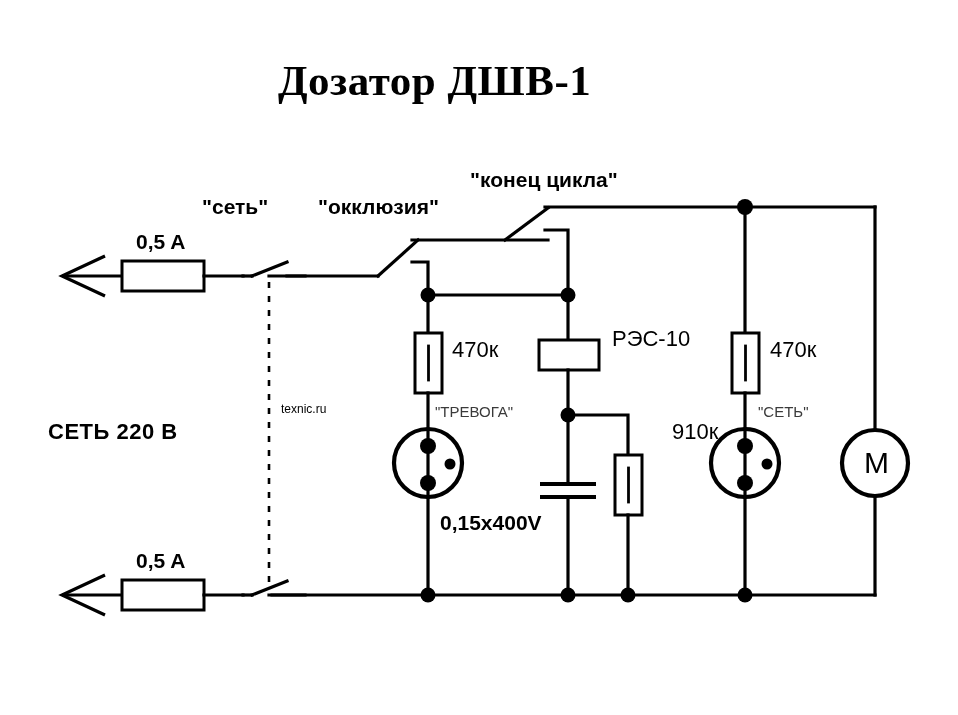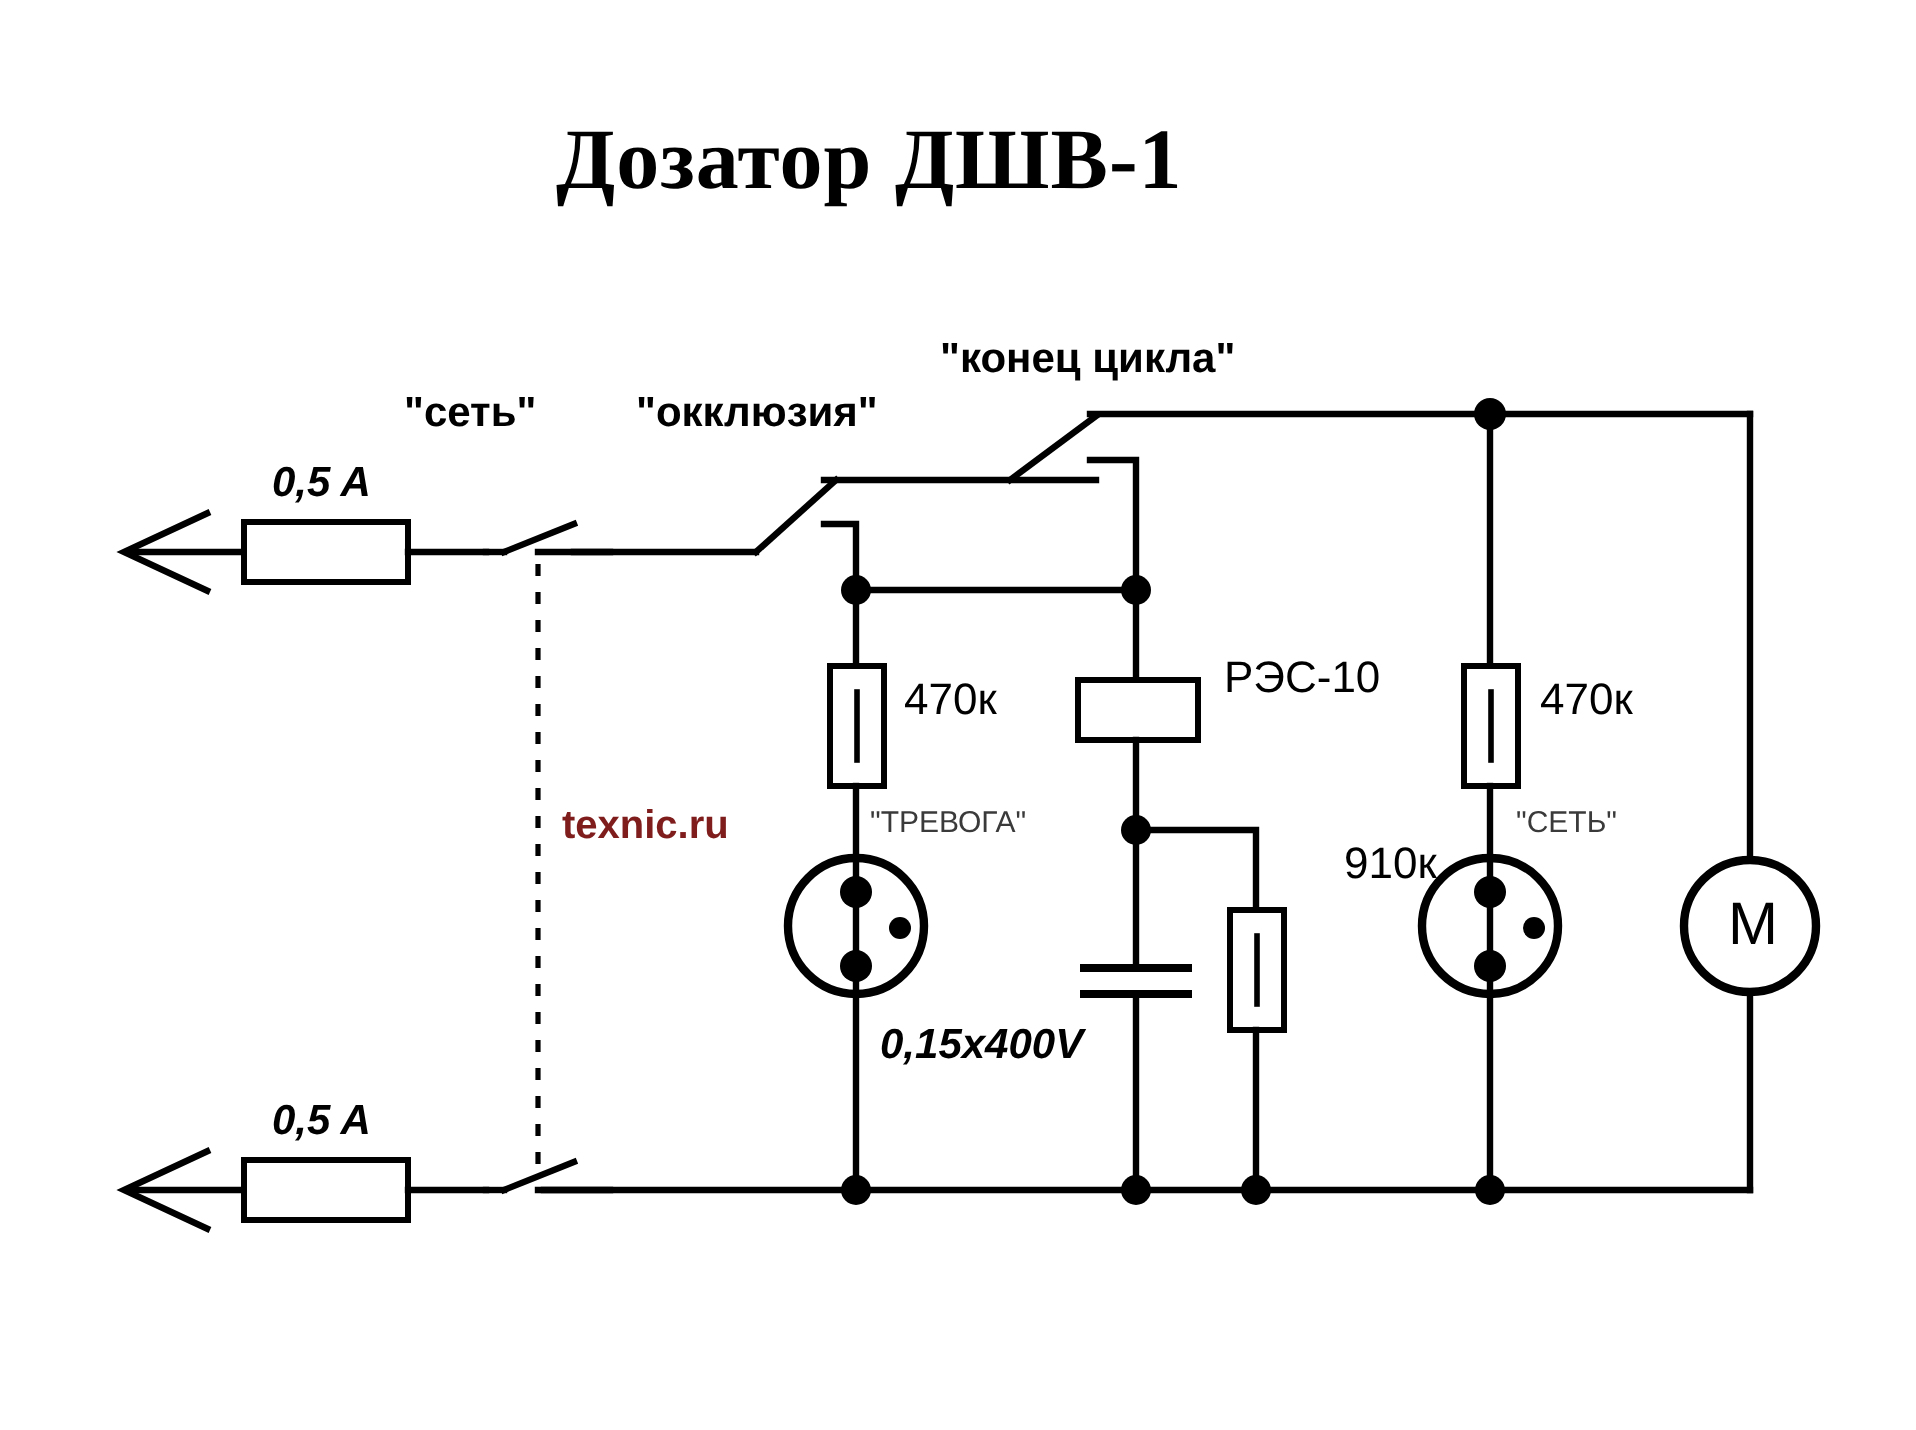--- a/index.html
+++ b/index.html
@@ -90,21 +90,20 @@
     font-size: 21px;
     font-weight: 700;
   }
   .val {
     font-size: 22px;
     font-weight: 400;
   }
   .val-ital {
     font-size: 21px;
     font-weight: 700;
-    font-style: italic;
   }
   .mains {
     font-size: 22px;
     font-weight: 700;
     letter-spacing: 0.5px;
   }
   .lamp-tag {
     font-size: 15px;
     font-weight: 400;
     color: #3a3a3a;
@@ -112,23 +111,23 @@
   .motor-glyph {
     font-size: 30px;
     font-weight: 400;
   }
   .caption {
     font-size: 27px;
     font-weight: 400;
     letter-spacing: 0.3px;
   }
   .watermark {
-    font-size: 20px;
-    font-weight: 700;
-    color: #7f1d1d;
+    font-size: 12px;
+    font-weight: 400;
+    color: #000000;
   }
 </style>
 </head>
 <body>
 
 <div id="sheet">
 
   <svg class="schematic" viewBox="0 0 958 715">
 
     <g>
@@ -272,17 +271,18 @@
   <div class="lbl val" style="left:612px; top:326px;">РЭС-10</div>
 
   <div class="lbl val-ital" style="left:440px; top:511px;">0,15х400V</div>
 
   <div class="lbl lamp-tag" style="left:435px; top:403px;">"ТРЕВОГА"</div>
 
   <div class="lbl lamp-tag" style="left:758px; top:403px;">"СЕТЬ"</div>
 
   <div class="lbl motor-glyph" style="left:864px; top:446px;">М</div>
 
+  <div class="lbl mains" style="left:48px; top:419px;">СЕТЬ 220 В</div>
 
   <div class="lbl watermark" style="left:281px; top:402px;">texnic.ru</div>
 
 
 </div>
 
 </body></html>

